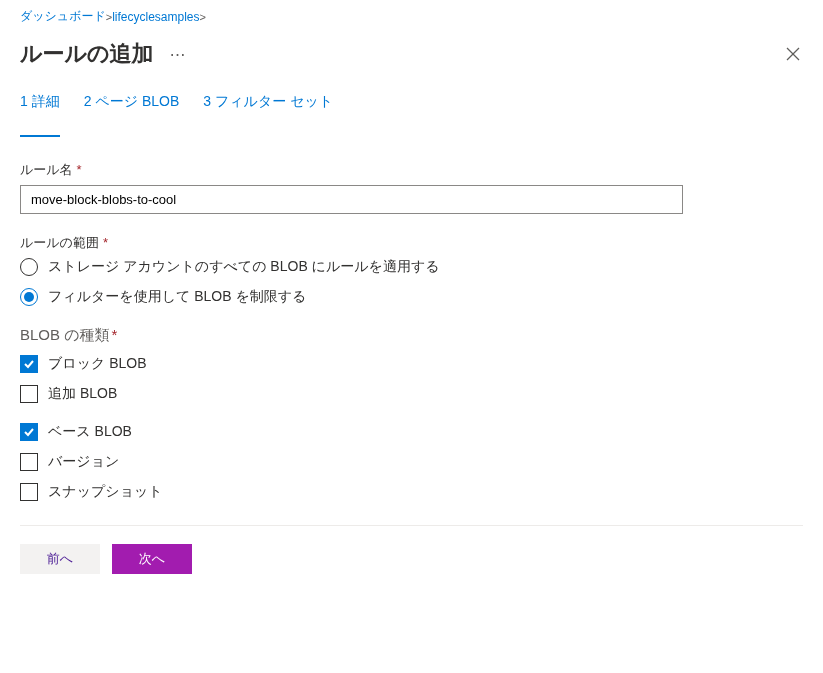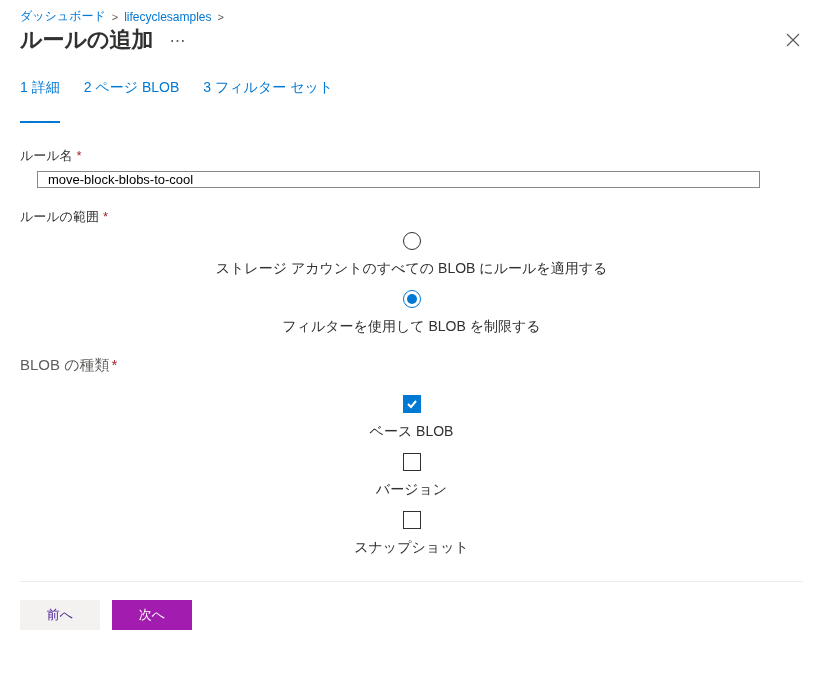--- a/index.html
+++ b/index.html
@@ -14,22 +14,22 @@
       background: #ffffff;
       padding: 0;
       width: 823px;
     }
     .container {
       padding: 8px 20px 20px 20px;
     }
     .breadcrumb {
       display: flex;
       align-items: center;
-      gap: 6px;
       font-size: 12px;
+      margin-bottom: 14px;
       color: #605e5c;
     }
     .breadcrumb a {
       color: #0078d4;
       text-decoration: none;
       cursor: pointer;
     }
     .breadcrumb .chevron {
       color: #605e5c;
       font-size: 11px;
@@ -106,41 +106,39 @@
       font-size: 15px;
       color: #605e5c;
       margin-bottom: 10px;
       display: block;
     }
     .section-label .required {
       color: #a4262c;
       margin-left: 2px;
     }
     .text-input {
-      width: 723px;
+      width: 663px;
       max-width: 100%;
-      padding: 0 10px;
+      padding: 6px 10px;
       font-size: 13px;
       border: 1px solid #8a8886;
       outline: none;
       font-family: inherit;
-      margin-left: 17px;
     }
     .radio-group, .checkbox-group {
       display: flex;
       flex-direction: column;
       gap: 12px;
     }
     .radio-item, .checkbox-item {
       display: flex;
       align-items: center;
       gap: 10px;
       cursor: pointer;
       font-size: 14px;
-      flex-direction: column;
     }
     .radio-circle {
       width: 18px;
       height: 18px;
       border: 1px solid #323130;
       border-radius: 50%;
       display: flex;
       align-items: center;
       justify-content: center;
       flex-shrink: 0;
@@ -252,20 +250,34 @@
         <span class="radio-circle selected"></span>
         <span>フィルターを使用して BLOB を制限する</span>
       </div>
     </div>
   </div>
 
   <div class="form-section">
     <label class="section-label">
       <span>BLOB の種類</span><span class="required">*</span>
     </label>
+    <div class="checkbox-group">
+      <div class="checkbox-item">
+        <span class="checkbox-box checked">
+          <svg viewBox="0 0 12 12">
+              <polyline points="2,6 5,9 10,3"></polyline>
+            </svg>
+        </span>
+        <span>ブロック BLOB</span>
+      </div>
+      <div class="checkbox-item">
+        <span class="checkbox-box"></span>
+        <span>追加 BLOB</span>
+      </div>
+    </div>
   </div>
 
   <div class="form-section">
     <div class="checkbox-group">
       <div class="checkbox-item">
         <span class="checkbox-box checked">
           <svg viewBox="0 0 12 12">
               <polyline points="2,6 5,9 10,3"></polyline>
             </svg>
         </span>

